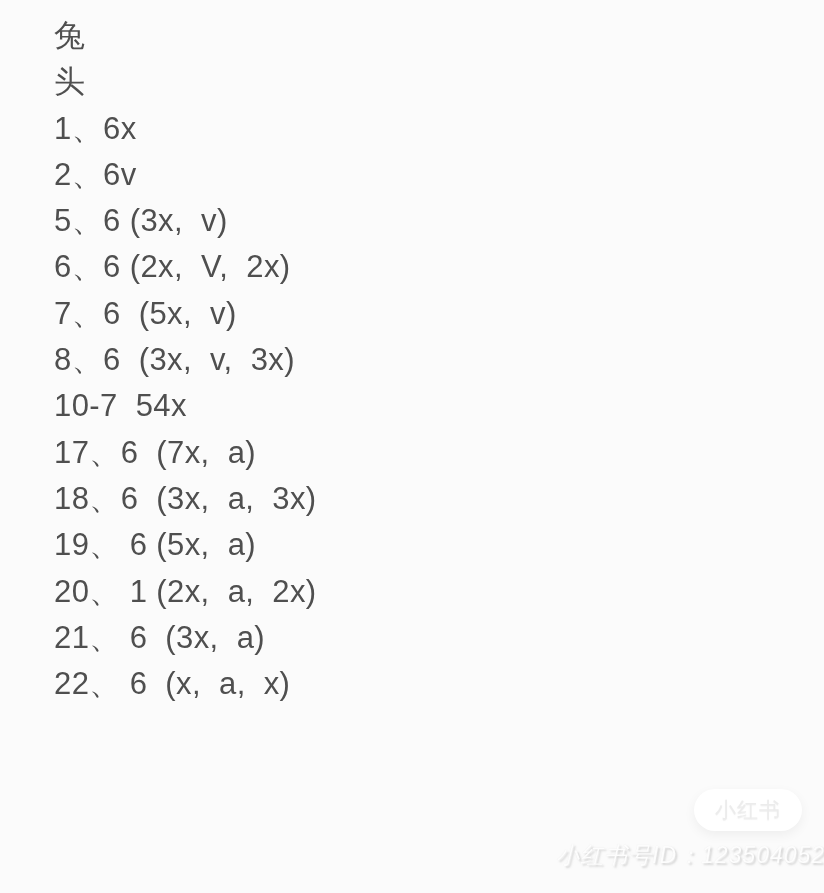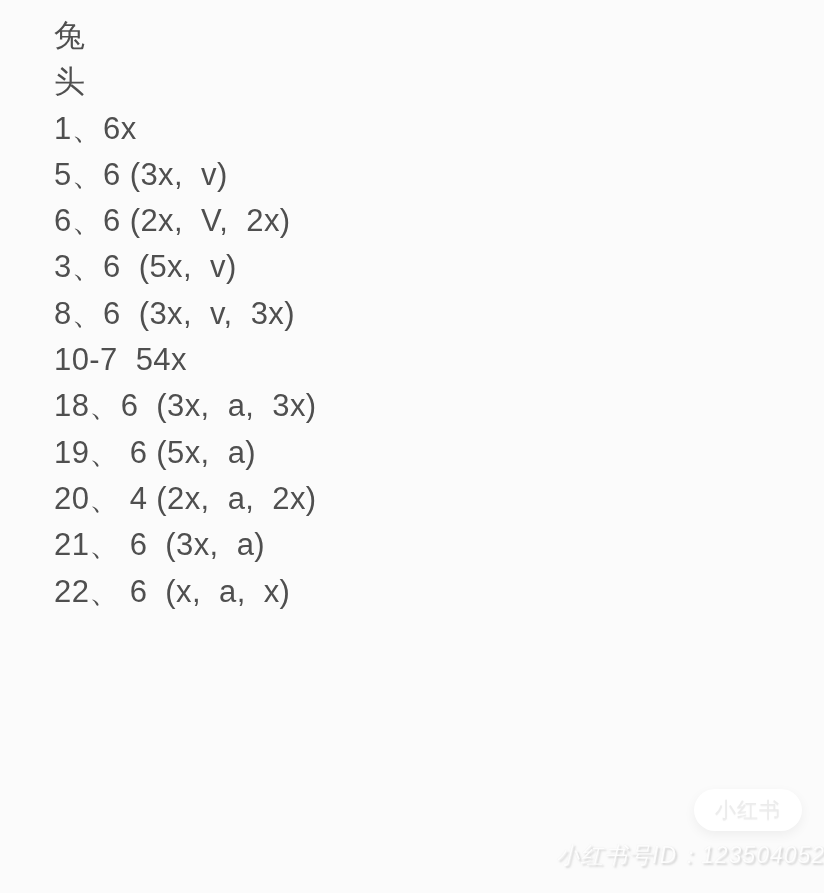--- a/index.html
+++ b/index.html
@@ -61,28 +61,30 @@
 </style>
 </head>
 <body>
 
 <div class="sheet">
 
   <div class="text-block">
     <div class="text-line">兔</div>
     <div class="text-line">头</div>
     <div class="text-line">1、6x</div>
+    <div class="text-line">2、6v</div>
     <div class="text-line">5、6 (3x,  v)</div>
     <div class="text-line">6、6 (2x,  V,  2x)</div>
-    <div class="text-line">3、6  (5x,  v)</div>
+    <div class="text-line">7、6  (5x,  v)</div>
     <div class="text-line">8、6  (3x,  v,  3x)</div>
     <div class="text-line">10-7  54x</div>
+    <div class="text-line">17、6  (7x,  a)</div>
     <div class="text-line">18、6  (3x,  a,  3x)</div>
     <div class="text-line">19、 6 (5x,  a)</div>
-    <div class="text-line">20、 4 (2x,  a,  2x)</div>
+    <div class="text-line">20、 1 (2x,  a,  2x)</div>
     <div class="text-line">21、 6  (3x,  a)</div>
     <div class="text-line">22、 6  (x,  a,  x)</div>
   </div>
 
   <div class="badge">
     <span>小红书</span>
   </div>
 
   <div class="wm-id">小红书号ID：1235040529</div>
 

